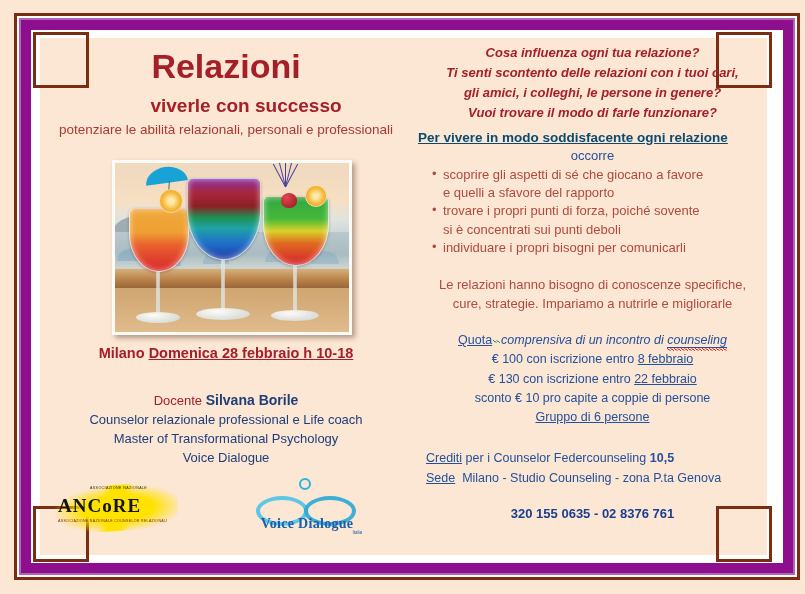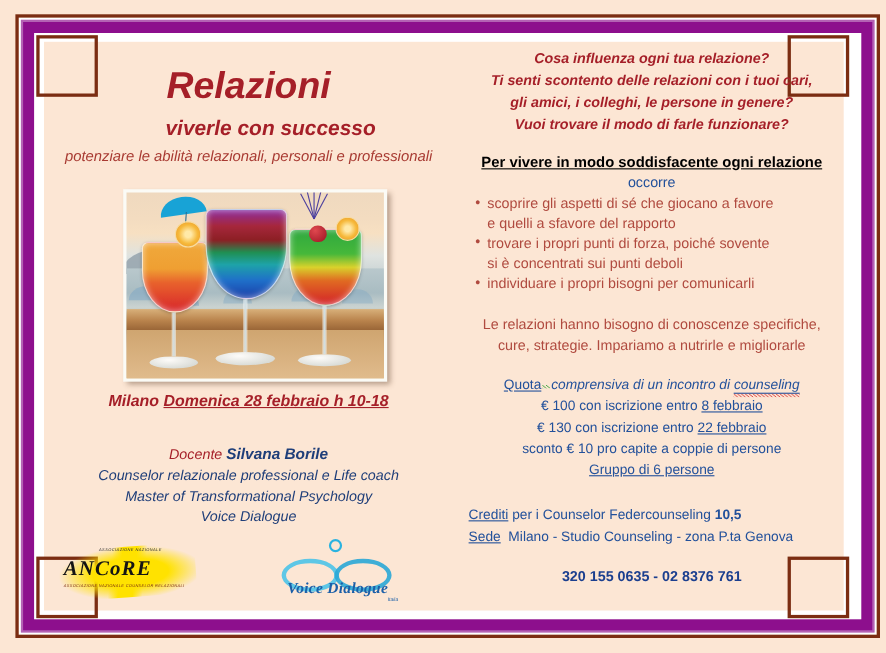--- a/index.html
+++ b/index.html
@@ -96,24 +96,23 @@
     position: absolute;
     left: 40px;
     top: 38px;
     width: 727px;
     height: 517px;
     z-index: 7;
   }
   .col-left {
     position: absolute;
     left: 0;
-    top: 12px;
+    top: 0;
     width: 372px;
     height: 517px;
-    font-style: italic;
   }
   .col-right {
     position: absolute;
     left: 378px;
     top: 0;
     width: 349px;
     height: 517px;
   }
 
   
@@ -417,25 +416,24 @@
     margin: 0;
     padding-top: 5px;
     text-align: center;
     font-size: 13px;
     font-style: italic;
     font-weight: bold;
     color: #a51f28;
     line-height: 1.55;
   }
   .pervivere {
-    margin-top: 16px;
-    text-align: center;
+    margin-top: 6px;
     font-size: 13.5px;
     font-weight: bold;
-    color: #000000;
+    color: #0c4a6e;
     text-decoration: underline;
   }
   .occorre {
     margin-top: 3px;
     text-align: center;
     font-size: 13px;
     color: #23519b;
   }
   ul.bullets {
     list-style: none;

